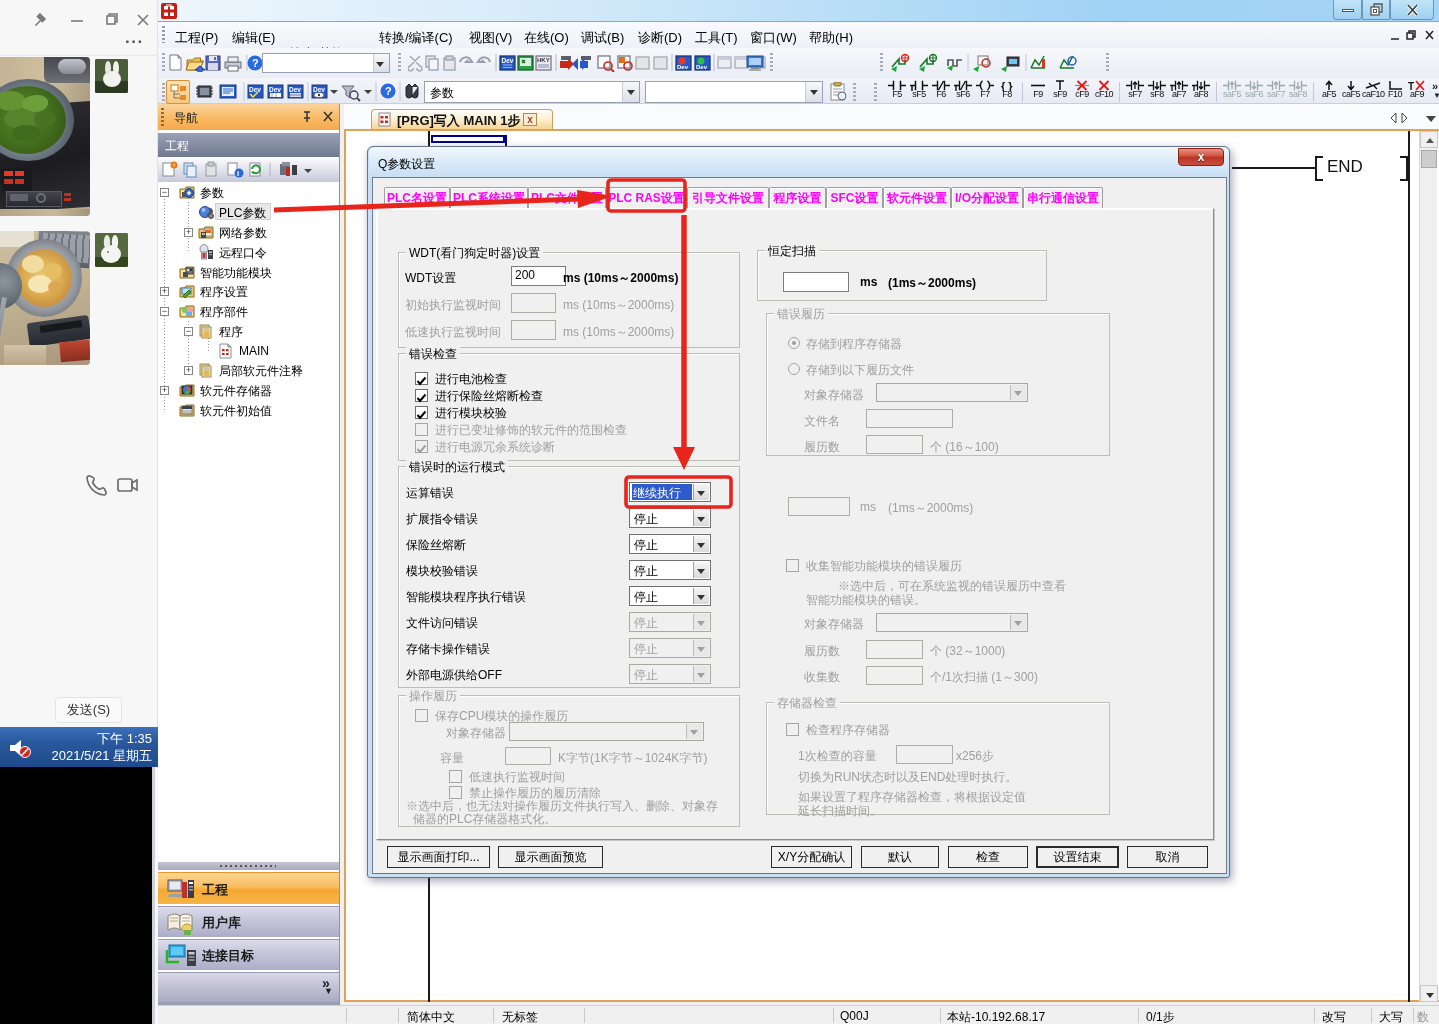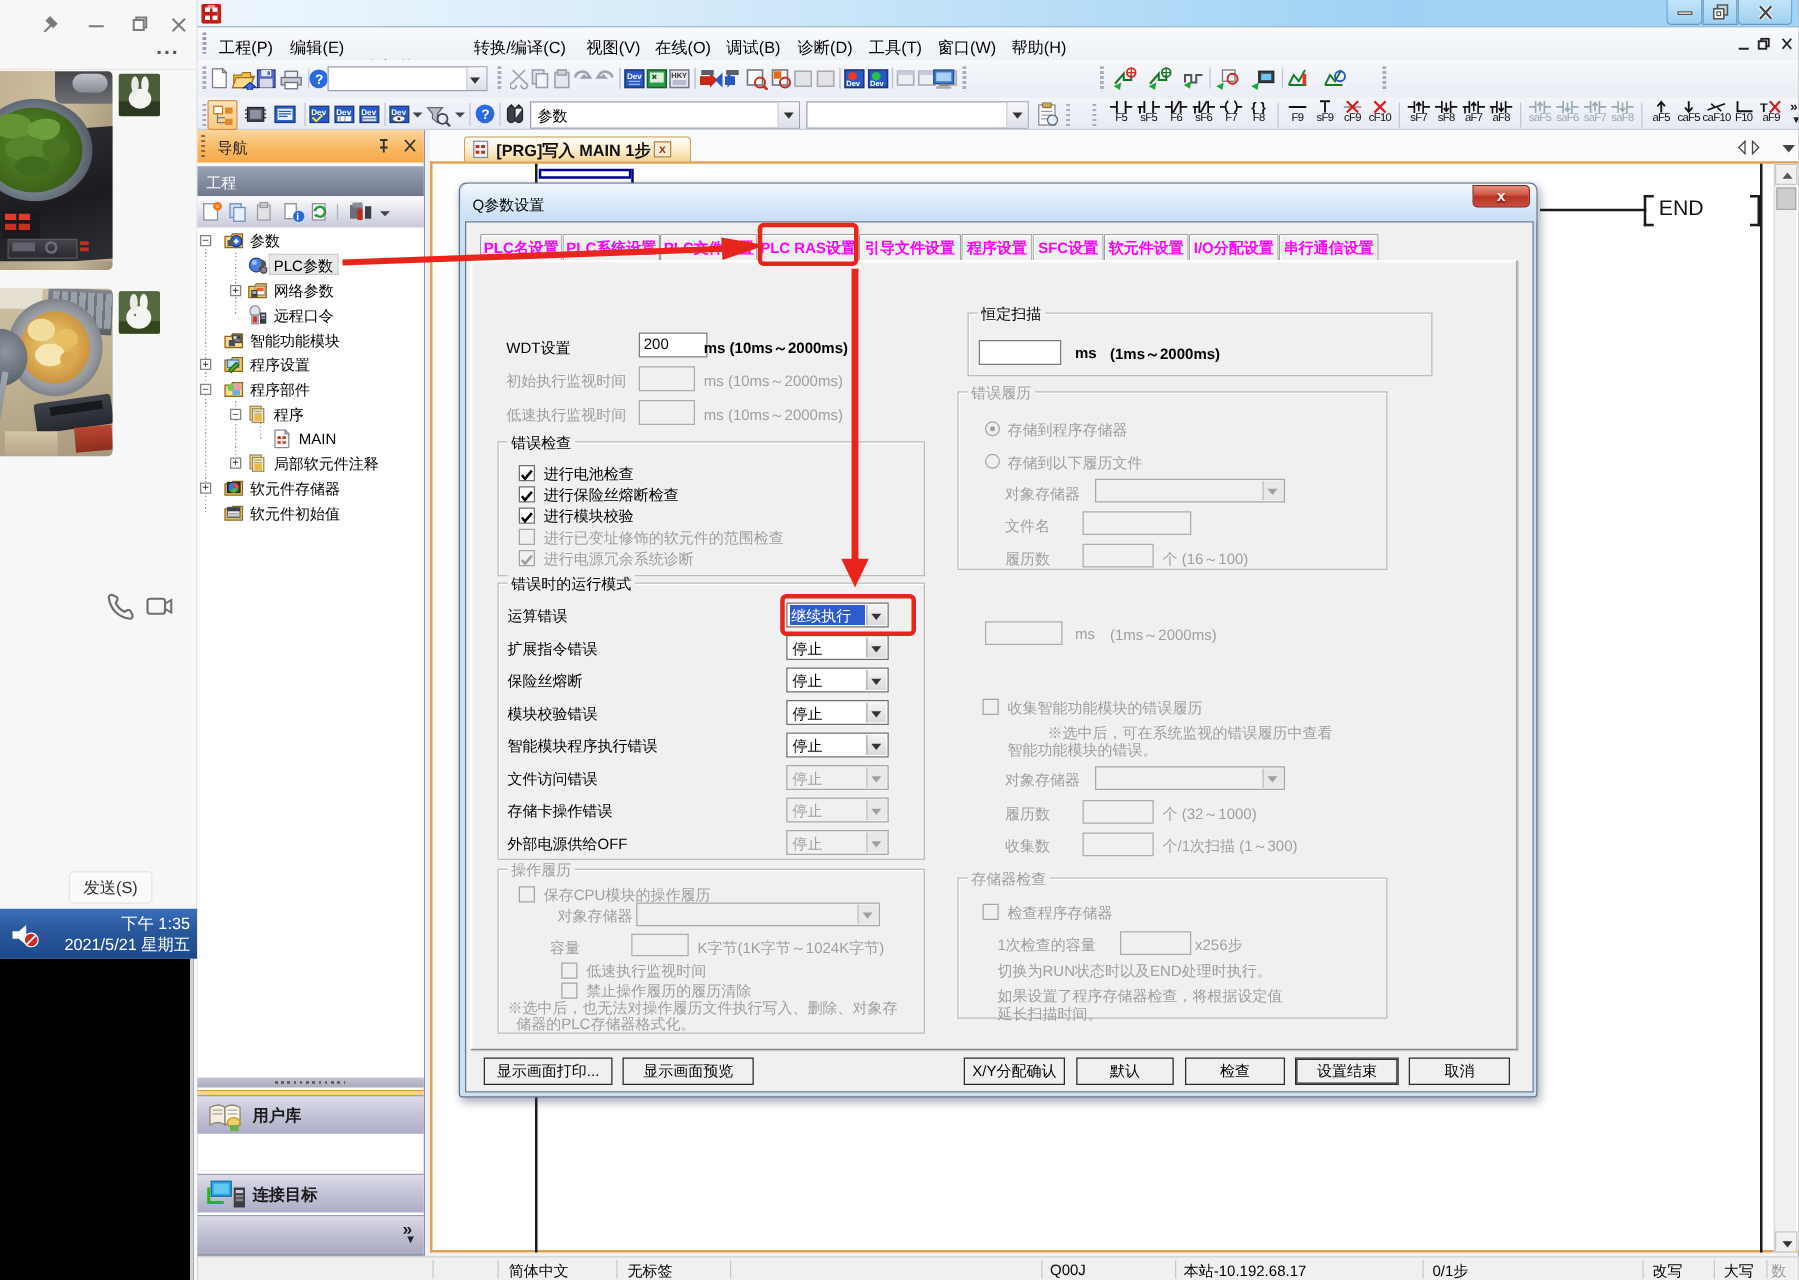--- a/index.html
+++ b/index.html
@@ -798,21 +798,21 @@
           <rect x="4" y="6" width="10" height="7" fill="#e8ecf2"></rect>
           <path d="M4 18 h12 l2 3 h-16 Z" fill="#9aa0a8"></path>
           <rect x="16" y="6" width="5" height="16" fill="#c03028"></rect>
           <rect x="22" y="4" width="6" height="18" fill="#3a3e46"></rect>
           <rect x="23" y="6" width="4" height="2" fill="#fff"></rect>
           <rect x="23" y="10" width="4" height="1.5" fill="#aaa"></rect>
           <rect x="23" y="13" width="4" height="1.5" fill="#aaa"></rect>
         </svg>
       <span class="abs" style="left:44px;top:8px;">工程</span>
     </div>
-    <div class="navbtn" style="top:772px;height:31px;background:linear-gradient(180deg,#dcdcea 0%,#c2c2d8 50%,#adadc8 100%);border-top:1px solid #9a9ab4;">
+    <div class="navbtn" style="top:802px;height:31px;background:linear-gradient(180deg,#dcdcea 0%,#c2c2d8 50%,#adadc8 100%);border-top:1px solid #9a9ab4;">
       <svg class="abs" style="left:7px;top:3px;" width="32" height="26" viewBox="0 0 32 26">
           <path d="M3 6 Q10 2 15 6 V20 Q10 16 3 20 Z" fill="#f4efe2" stroke="#8a8270"></path>
           <path d="M27 6 Q20 2 15 6 V20 Q20 16 27 20 Z" fill="#faf6ec" stroke="#8a8270"></path>
           <path d="M5 8 H13 M5 11 H13 M17 8 H25 M17 11 H25" stroke="#b0a890" stroke-width="1"></path>
           <ellipse cx="22" cy="18" rx="5" ry="4" fill="#f2cf6a" stroke="#b89830"></ellipse>
           <rect x="19" y="20" width="7" height="5" fill="#6ab04c"></rect>
         </svg>
       <span class="abs" style="left:44px;top:7px;">用户库</span>
     </div>
     <div class="navbtn" style="top:835px;height:31px;background:linear-gradient(180deg,#dcdcea 0%,#c2c2d8 50%,#adadc8 100%);border-top:1px solid #9a9ab4;">
@@ -914,20 +914,23 @@
         <div class="tab" style="left:314px;width:82px;">引导文件设置</div>
         <div class="tab" style="left:396px;width:57px;">程序设置</div>
         <div class="tab" style="left:453px;width:57px;">SFC设置</div>
         <div class="tab" style="left:510px;width:68px;">软元件设置</div>
         <div class="tab" style="left:578px;width:72px;">I/O分配设置</div>
         <div class="tab" style="left:650px;width:80px;">串行通信设置</div>
       </div>
 
       <div class="abs" style="left:3px;top:30px;width:838px;height:632px;border:1px solid #fff;border-right-color:#8a8a8a;border-bottom-color:#8a8a8a;box-shadow:inset 1px 1px 0 #fdfdfd, 1px 1px 0 #c8c8c8;"></div>
 
+      <div class="grp" style="left:25px;top:74px;width:342px;height:96px;">
+          <span class="gl">WDT(看门狗定时器)设置</span>
+        </div>
       <div class="lbl" style="left:32px;top:92px;">WDT设置</div>
       <div class="tbox" style="left:138px;top:88px;width:55px;height:20px;">200</div>
       <div class="lbl" style="left:190px;top:92px;font-weight:bold;">ms  (10ms～2000ms)</div>
       <div class="lbl dis" style="left:32px;top:119px;">初始执行监视时间</div>
       <div class="tboxd" style="left:138px;top:115px;width:45px;height:20px;"></div>
       <div class="lbl dis" style="left:190px;top:119px;">ms  (10ms～2000ms)</div>
       <div class="lbl dis" style="left:32px;top:146px;">低速执行监视时间</div>
       <div class="tboxd" style="left:138px;top:142px;width:45px;height:20px;"></div>
       <div class="lbl dis" style="left:190px;top:146px;">ms  (10ms～2000ms)</div>
 
@@ -1027,21 +1030,21 @@
       <div class="lbl dis" style="left:67px;top:572px;">容量</div>
       <div class="tboxd" style="left:132px;top:569px;width:46px;height:18px;"></div>
       <div class="lbl dis" style="left:185px;top:572px;">K字节(1K字节～1024K字节)</div>
       <div class="cbd" style="left:76px;top:592px;"></div>
       <div class="lbl dis" style="left:96px;top:591px;">低速执行监视时间</div>
       <div class="cbd" style="left:76px;top:608px;"></div>
       <div class="lbl dis" style="left:96px;top:607px;">禁止操作履历的履历清除</div>
       <div class="lbl dis" style="left:33px;top:620px;">※选中后，也无法对操作履历文件执行写入、删除、对象存</div>
       <div class="lbl dis" style="left:40px;top:633px;">储器的PLC存储器格式化。</div>
 
-      <div class="grp" style="left:401px;top:72px;width:372px;height:51px;">
+      <div class="grp" style="left:384px;top:72px;width:290px;height:51px;">
           <span class="gl">恒定扫描</span>
         </div>
       <div class="tbox" style="left:410px;top:94px;width:66px;height:20px;"></div>
       <div class="lbl" style="left:487px;top:97px;font-weight:bold;">ms</div>
       <div class="lbl" style="left:515px;top:97px;font-weight:bold;">(1ms～2000ms)</div>
 
       <div class="grp" style="left:393px;top:135px;width:344px;height:143px;">
           <span class="gl dis">错误履历</span>
         </div>
       <div class="abs" style="left:415px;top:159px;width:12px;height:12px;border:1px solid #a5a5a5;border-radius:50%;background:#f0f0f0;">

